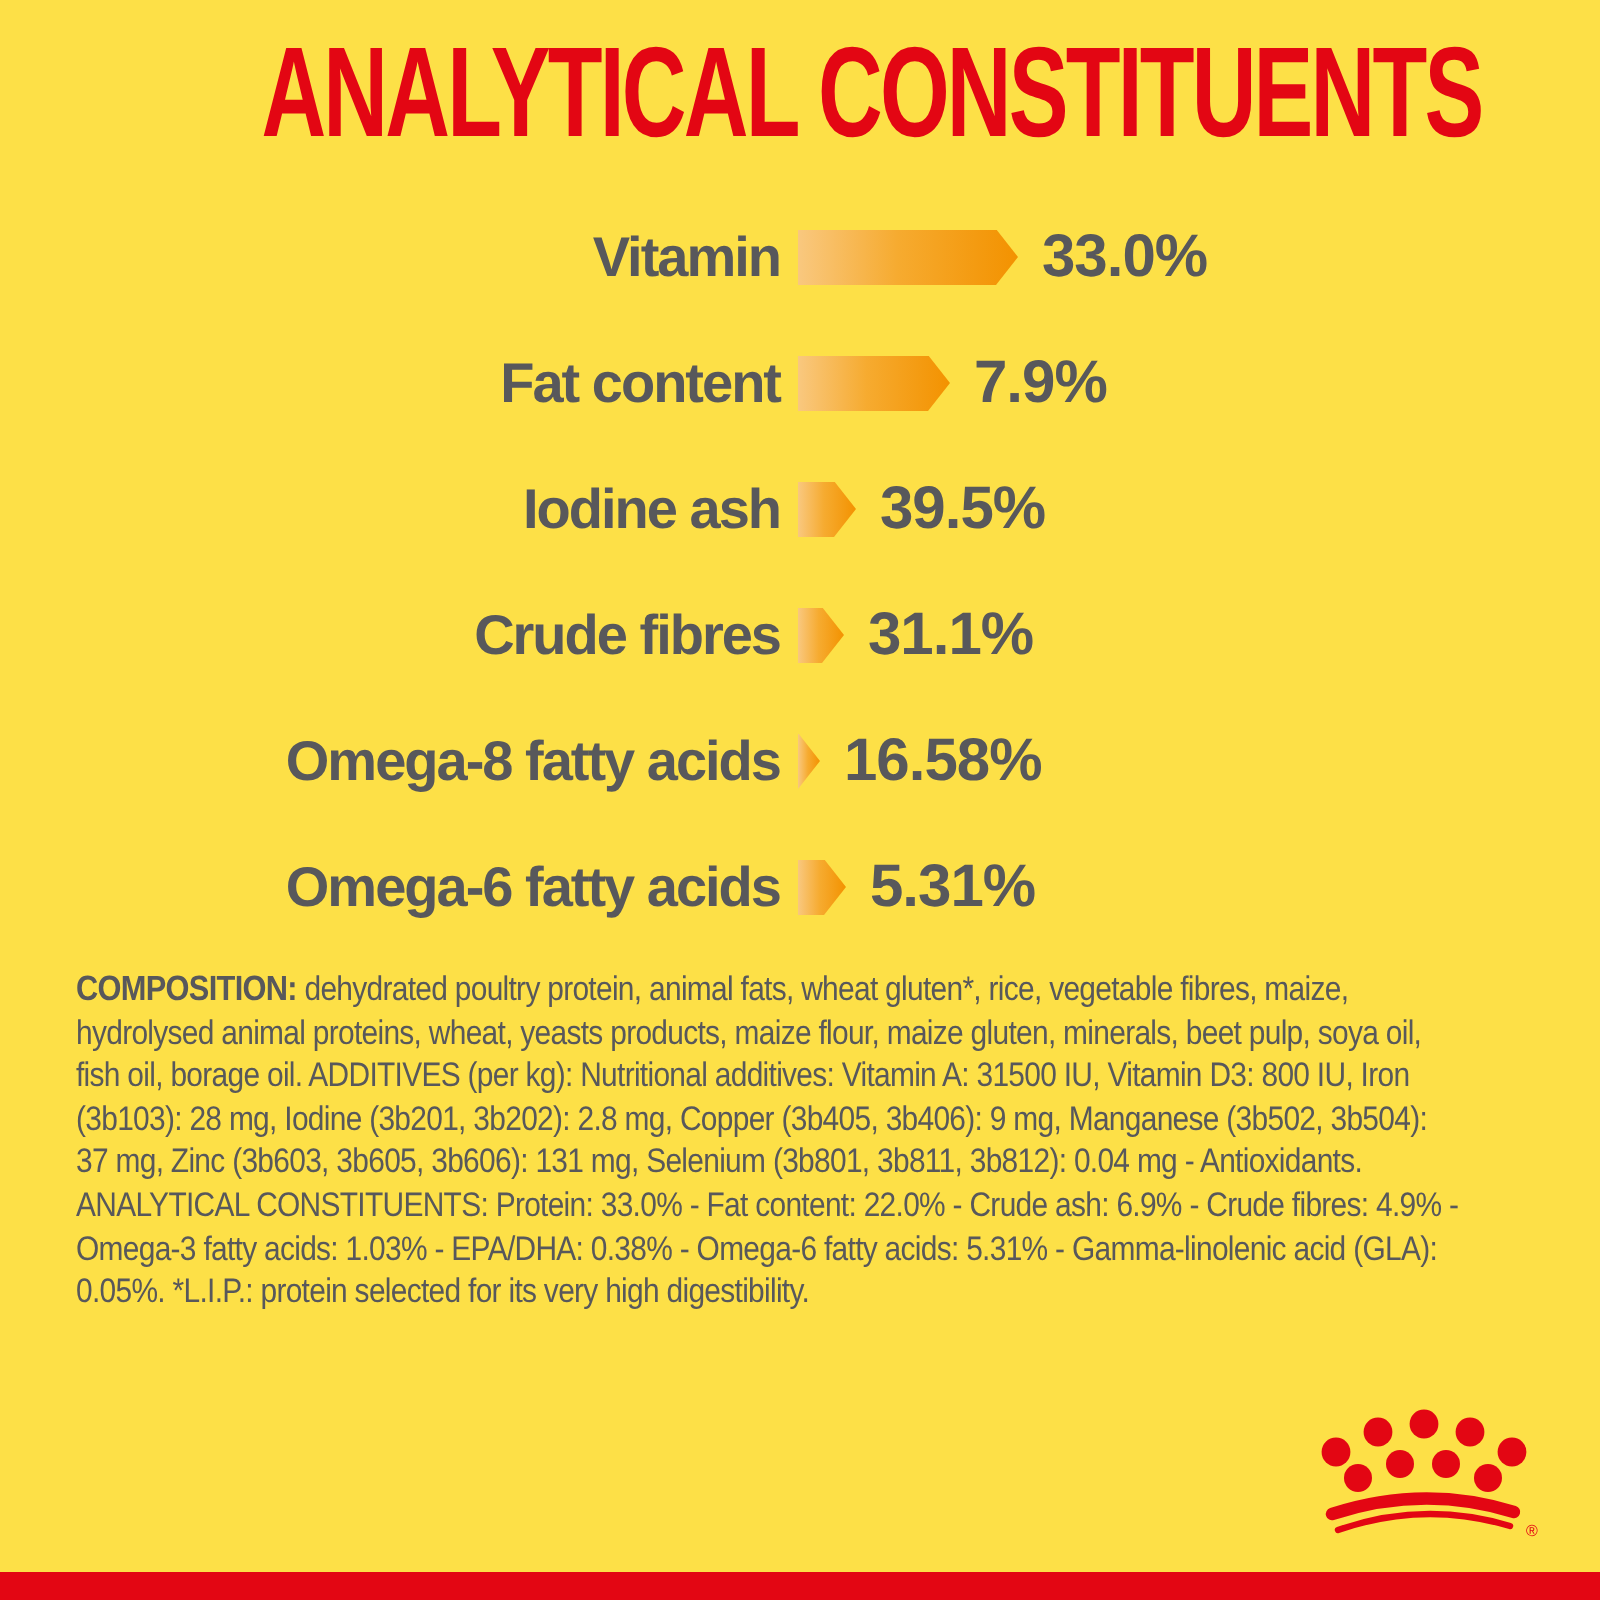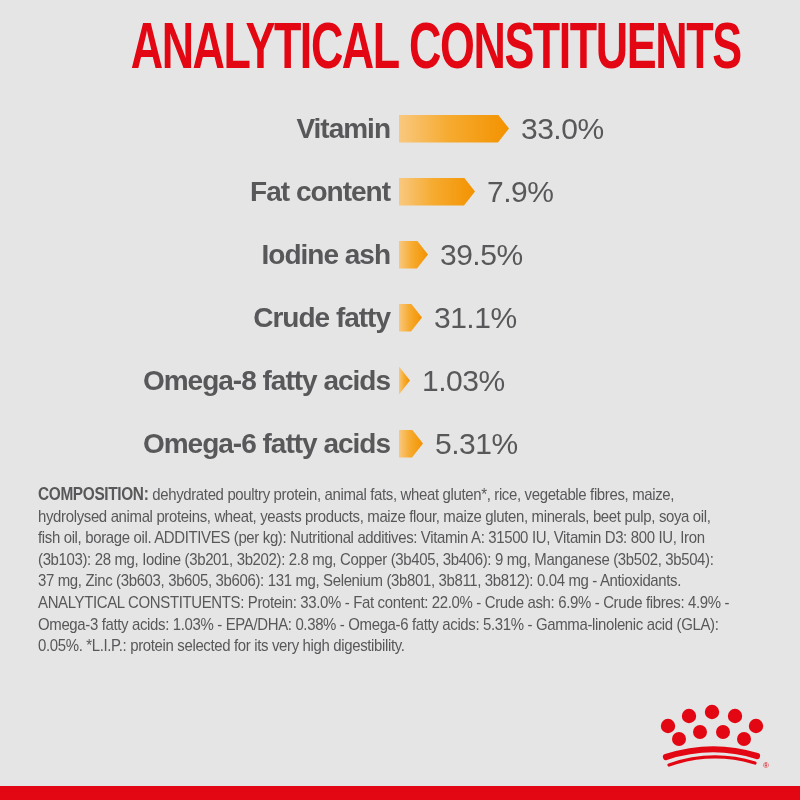--- a/index.html
+++ b/index.html
@@ -1,21 +1,21 @@
 <!DOCTYPE html>
 <html><head>
 <meta charset="utf-8">
 <style>
   html,body{margin:0;padding:0;}
   body{
     width:800px;height:800px;overflow:hidden;background:#ffffff;position:relative;
     font-family:"Liberation Sans","DejaVu Sans",sans-serif;
     -webkit-font-smoothing:antialiased;
   }
-  .page{position:absolute;inset:0;background:#e5e5e5;}
+  .page{position:absolute;inset:0;background:#fde047;}
 
   
   .title-wrap{position:absolute;top:14px;left:0;width:800px;text-align:center;}
   .title{
     display:inline-block;
     font-size:64px;font-weight:bold;letter-spacing:-2px;line-height:1.0;
     color:#e30613;white-space:nowrap;
     transform:scaleX(0.70);transform-origin:50% 50%;
   }
 
@@ -27,21 +27,21 @@
     font-size:28px;font-weight:bold;letter-spacing:-1px;
     color:#58585b;white-space:nowrap;
   }
   .row-bar{
     margin-left:9px;height:28px;flex:0 0 auto;
     background:linear-gradient(90deg,#f9c87f 0%,#f6ab30 45%,#f39200 100%);
     clip-path:polygon(0 0,calc(100% - 11px) 0,100% 50%,calc(100% - 11px) 100%,0 100%);
   }
   .row-value{
     margin-left:12px;
-    font-size:30px;font-weight:normal;letter-spacing:-0.5px;
+    font-size:30px;font-weight:bold;letter-spacing:-0.5px;
     color:#58585b;white-space:nowrap;
   }
 
   
   .composition{
     position:absolute;top:484px;left:38px;width:830px;
     transform:scaleX(0.88);transform-origin:0 0;
     color:#58585b;font-size:17px;line-height:21.6px;letter-spacing:-0.4px;
   }
   .comp-line{white-space:nowrap;}
@@ -72,28 +72,28 @@
       <span class="row-label">Fat content</span>
       <div class="row-bar" style="width: 76px;"></div>
       <span class="row-value">7.9%</span>
     </div>
     <div class="chart-row">
       <span class="row-label">Iodine ash</span>
       <div class="row-bar" style="width: 29px;"></div>
       <span class="row-value">39.5%</span>
     </div>
     <div class="chart-row">
-      <span class="row-label">Crude fatty</span>
+      <span class="row-label">Crude fibres</span>
       <div class="row-bar" style="width: 23px;"></div>
       <span class="row-value">31.1%</span>
     </div>
     <div class="chart-row">
       <span class="row-label">Omega-8 fatty acids</span>
       <div class="row-bar" style="width: 11px;"></div>
-      <span class="row-value">1.03%</span>
+      <span class="row-value">16.58%</span>
     </div>
     <div class="chart-row">
       <span class="row-label">Omega-6 fatty acids</span>
       <div class="row-bar" style="width: 24px;"></div>
       <span class="row-value">5.31%</span>
     </div>
   </div>
 
   <div class="composition">
     <div class="comp-line"><span class="comp-lead">COMPOSITION:</span> <span>dehydrated poultry protein, animal fats, wheat gluten*, rice, vegetable fibres, maize,</span></div>

